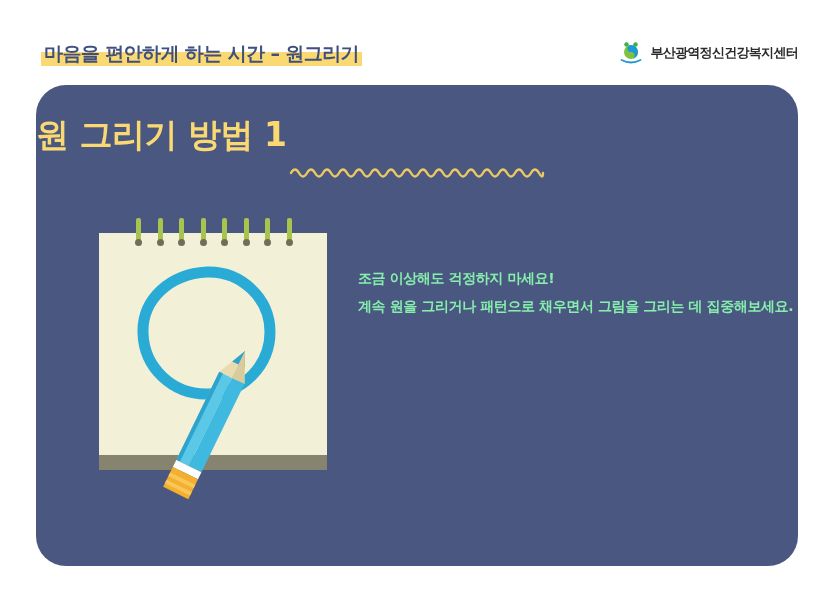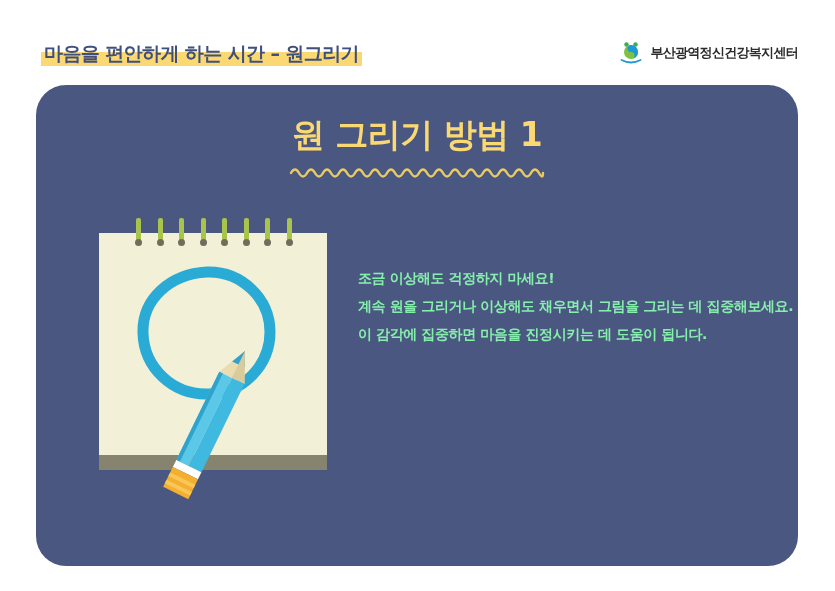--- a/index.html
+++ b/index.html
@@ -83,21 +83,21 @@
     background: #4A5780;
     border-radius: 30px;
   }
 
   
   #slide-title {
     position: absolute;
     left: 0;
     top: 28px;
     width: 100%;
-    text-align: center;
+    text-align: left;
     font-size: 33px;
     font-weight: bold;
     color: #FBD972;
     letter-spacing: -0.5px;
   }
   #title-wave {
     position: absolute;
     left: 50%;
     transform: translateX(-50%);
     top: 78px;
@@ -298,17 +298,16 @@
         <rect x="12" y="150" width="28" height="4" fill="#F8C75A"></rect>
       </svg>
     </div>
   </div>
 
   <div id="right-col">
 
 
     <div id="body-text">
       <div class="body-line">조금 이상해도 걱정하지 마세요!</div>
-      <div class="body-line">계속 원을 그리거나 이상해도 채우면서 그림을 그리는 데 집중해보세요.</div>
-      <div class="body-line">이 감각에 집중하면 마음을 진정시키는 데 도움이 됩니다.</div>
+      <div class="body-line">계속 원을 그리거나 패턴으로 채우면서 그림을 그리는 데 집중해보세요.</div>
     </div>
   </div>
 </div>
 
 </body></html>

